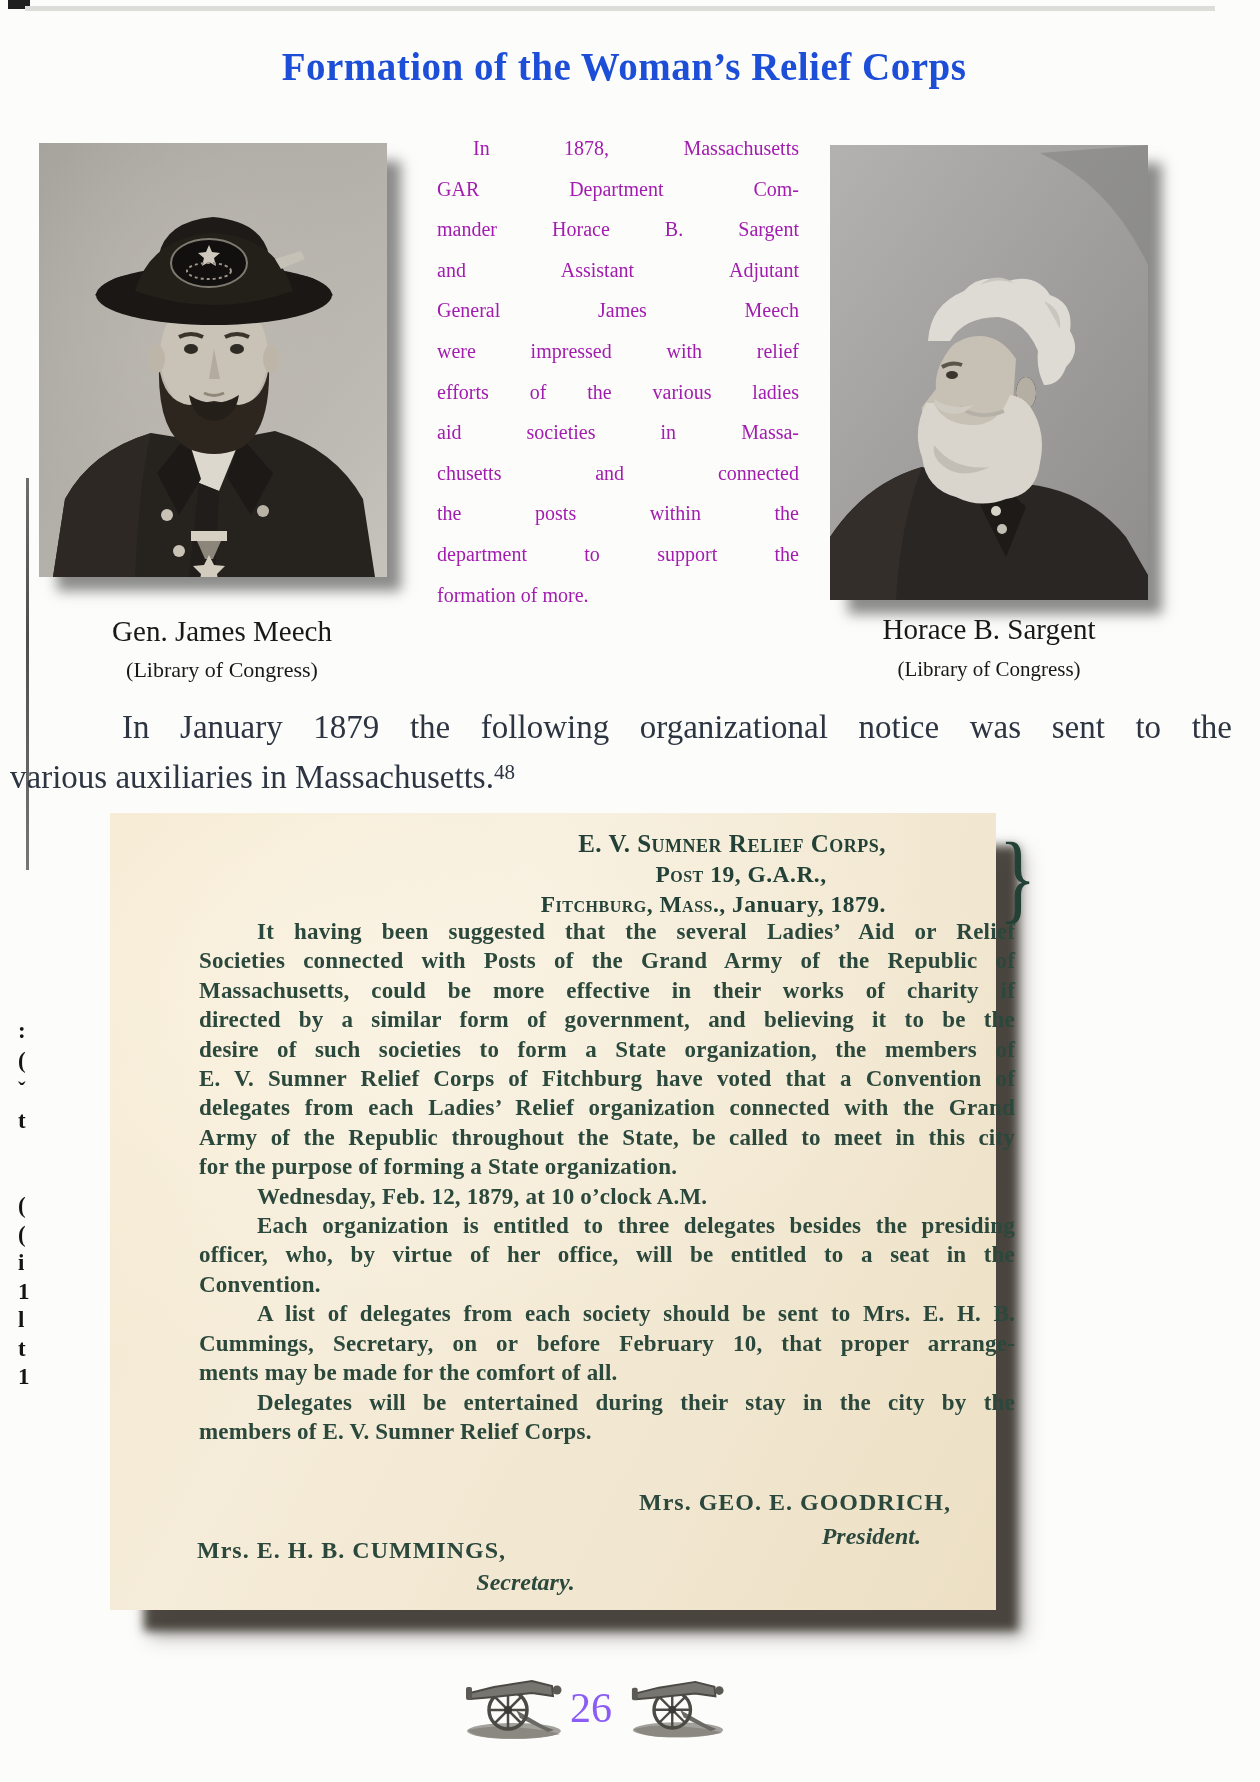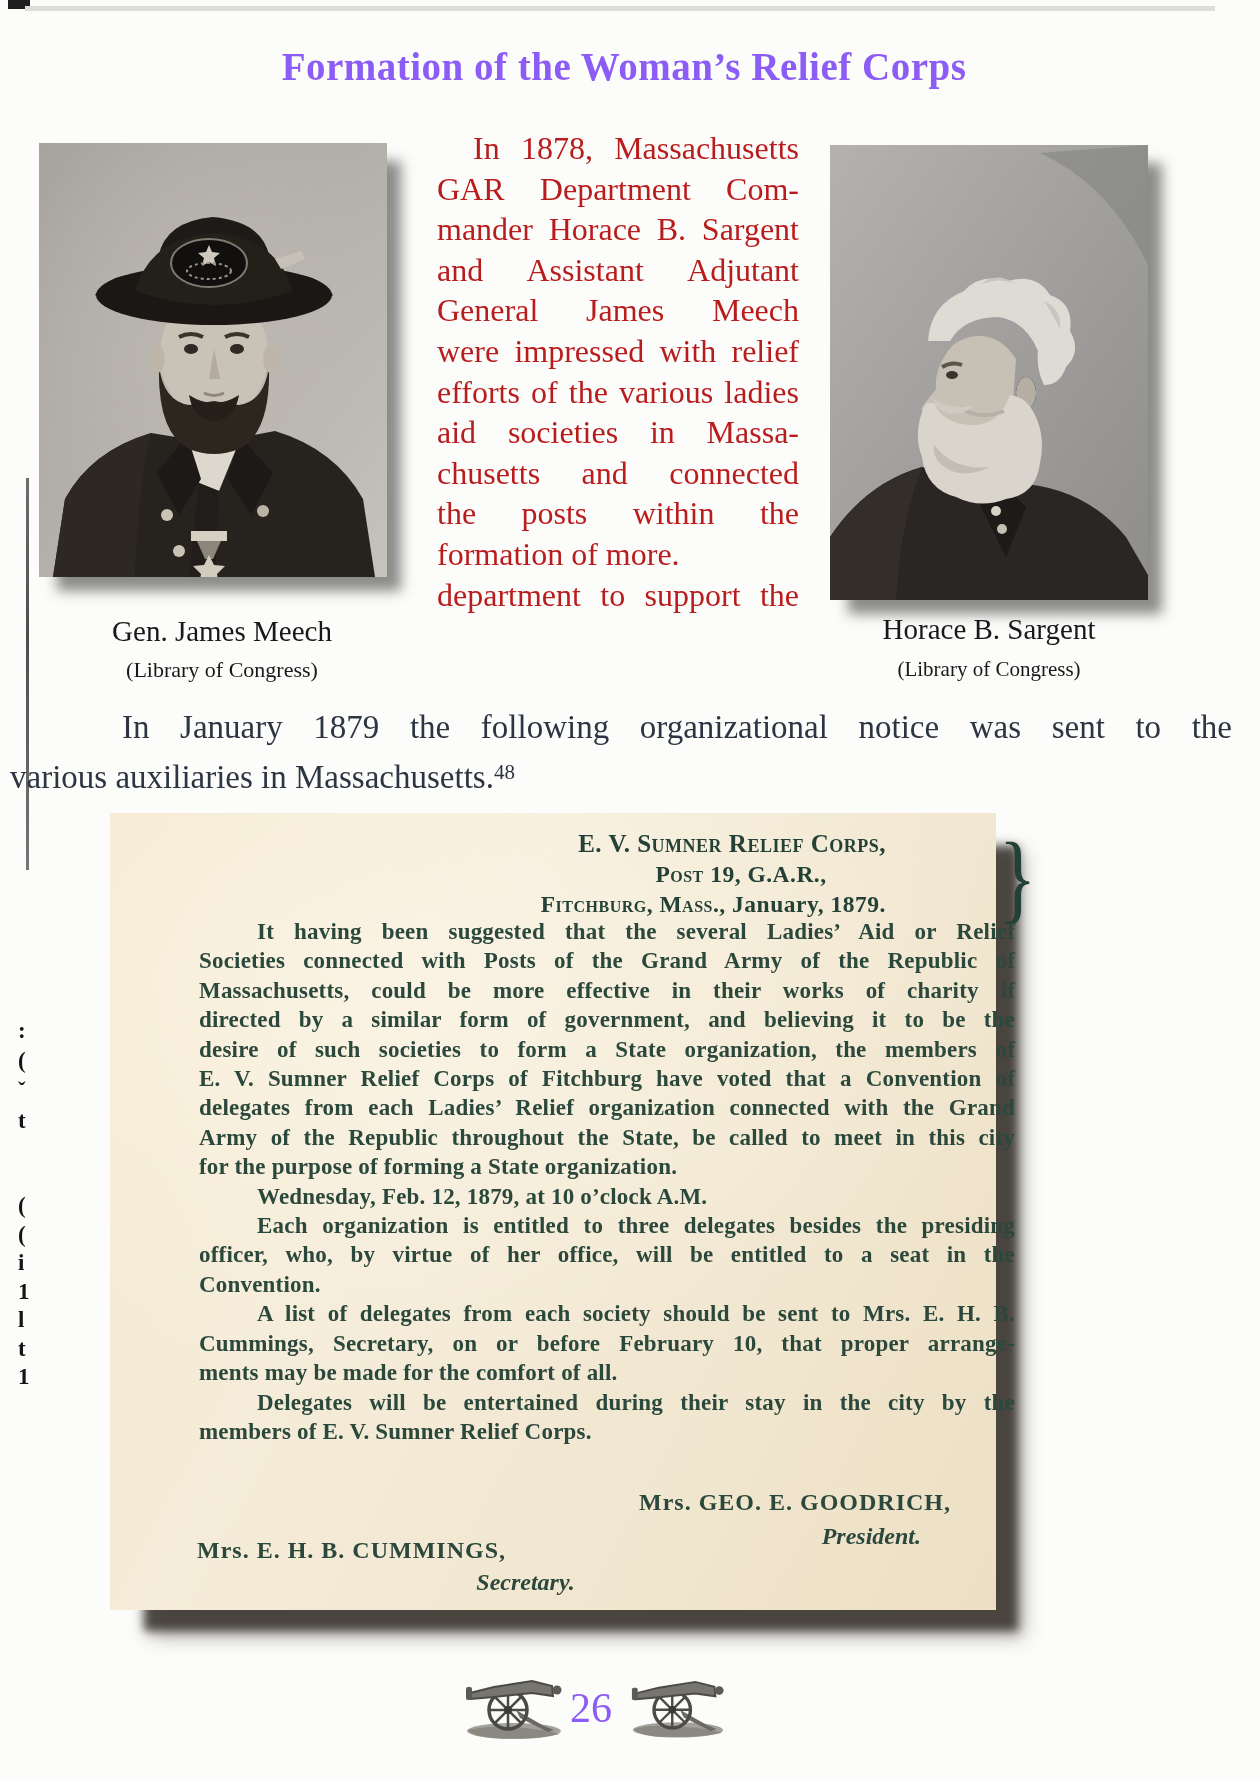--- a/index.html
+++ b/index.html
@@ -10,28 +10,28 @@
   }
   .abs{position:absolute;}
   
   .corner-mark{left:8px;top:0;width:22px;height:9px;background:#1f1f1f;}
   .top-streak{left:25px;top:6px;width:1190px;height:5px;background:#dcdcd9;}
   .gutter-line{left:26px;top:478px;width:3px;height:392px;background:linear-gradient(#4a4a4a,#222 40%,#555);opacity:.8;}
   .marks{left:18px;color:#141414;font-size:23px;font-weight:bold;}
   .marks .mk{height:30px;line-height:30px;}
   .marks2 .mk{height:28.5px;line-height:28.5px;}
   
-  .page-title{left:0;top:44px;width:1248px;text-align:center;font-size:39px;font-weight:bold;color:#8b5cf6;letter-spacing:.5px;}
+  .page-title{left:0;top:44px;width:1248px;text-align:center;font-size:39px;font-weight:bold;color:#1d4ed8;letter-spacing:.5px;}
   
   .photo{box-shadow:16px 16px 12px -2px rgba(45,45,45,.55);}
   .photo-left{left:39px;top:143px;width:348px;height:434px;}
   .photo-right{left:830px;top:145px;width:318px;height:455px;}
   .photo svg{display:block;}
   
-  .mid-col{left:437px;top:128px;width:362px;font-size:32px;line-height:40.6px;color:#b91c1c;}
+  .mid-col{left:437px;top:128px;width:362px;font-size:20px;line-height:40.6px;color:#a21caf;}
   .mid-col .ln{text-align:justify;text-align-last:justify;white-space:nowrap;}
   .mid-col .ln:first-child{text-indent:36px;}
   .mid-col .ln.last{text-align-last:left;white-space:normal;}
   
   .cap{text-align:center;color:#181818;}
   .cap-left-name{left:52px;top:615px;width:340px;font-size:29px;}
   .cap-left-src{left:52px;top:657px;width:340px;font-size:22px;}
   .cap-right-name{left:830px;top:613px;width:318px;font-size:29px;}
   .cap-right-src{left:830px;top:657px;width:318px;font-size:21px;}
   
@@ -200,22 +200,22 @@
       <div class="ln">In 1878, Massachusetts</div>
       <div class="ln">GAR Department Com-</div>
       <div class="ln">mander Horace B. Sargent</div>
       <div class="ln">and Assistant Adjutant</div>
       <div class="ln">General James Meech</div>
       <div class="ln">were impressed with relief</div>
       <div class="ln">efforts of the various ladies</div>
       <div class="ln">aid societies in Massa-</div>
       <div class="ln">chusetts and connected</div>
       <div class="ln">the posts within the</div>
+      <div class="ln">department to support the</div>
       <div class="ln last">formation of more.</div>
-      <div class="ln">department to support the</div>
     </div>
 
   <div class="abs cap cap-left-name">Gen. James Meech</div>
   <div class="abs cap cap-left-src">(Library of Congress)</div>
   <div class="abs cap cap-right-name">Horace B. Sargent</div>
   <div class="abs cap cap-right-src">(Library of Congress)</div>
 
   <div class="abs body-para">
     <div class="l1">In January 1879 the following organizational notice was sent to the</div>
     <div class="l2"><span>various auxiliaries in Massachusetts.</span><sup>48</sup></div>

